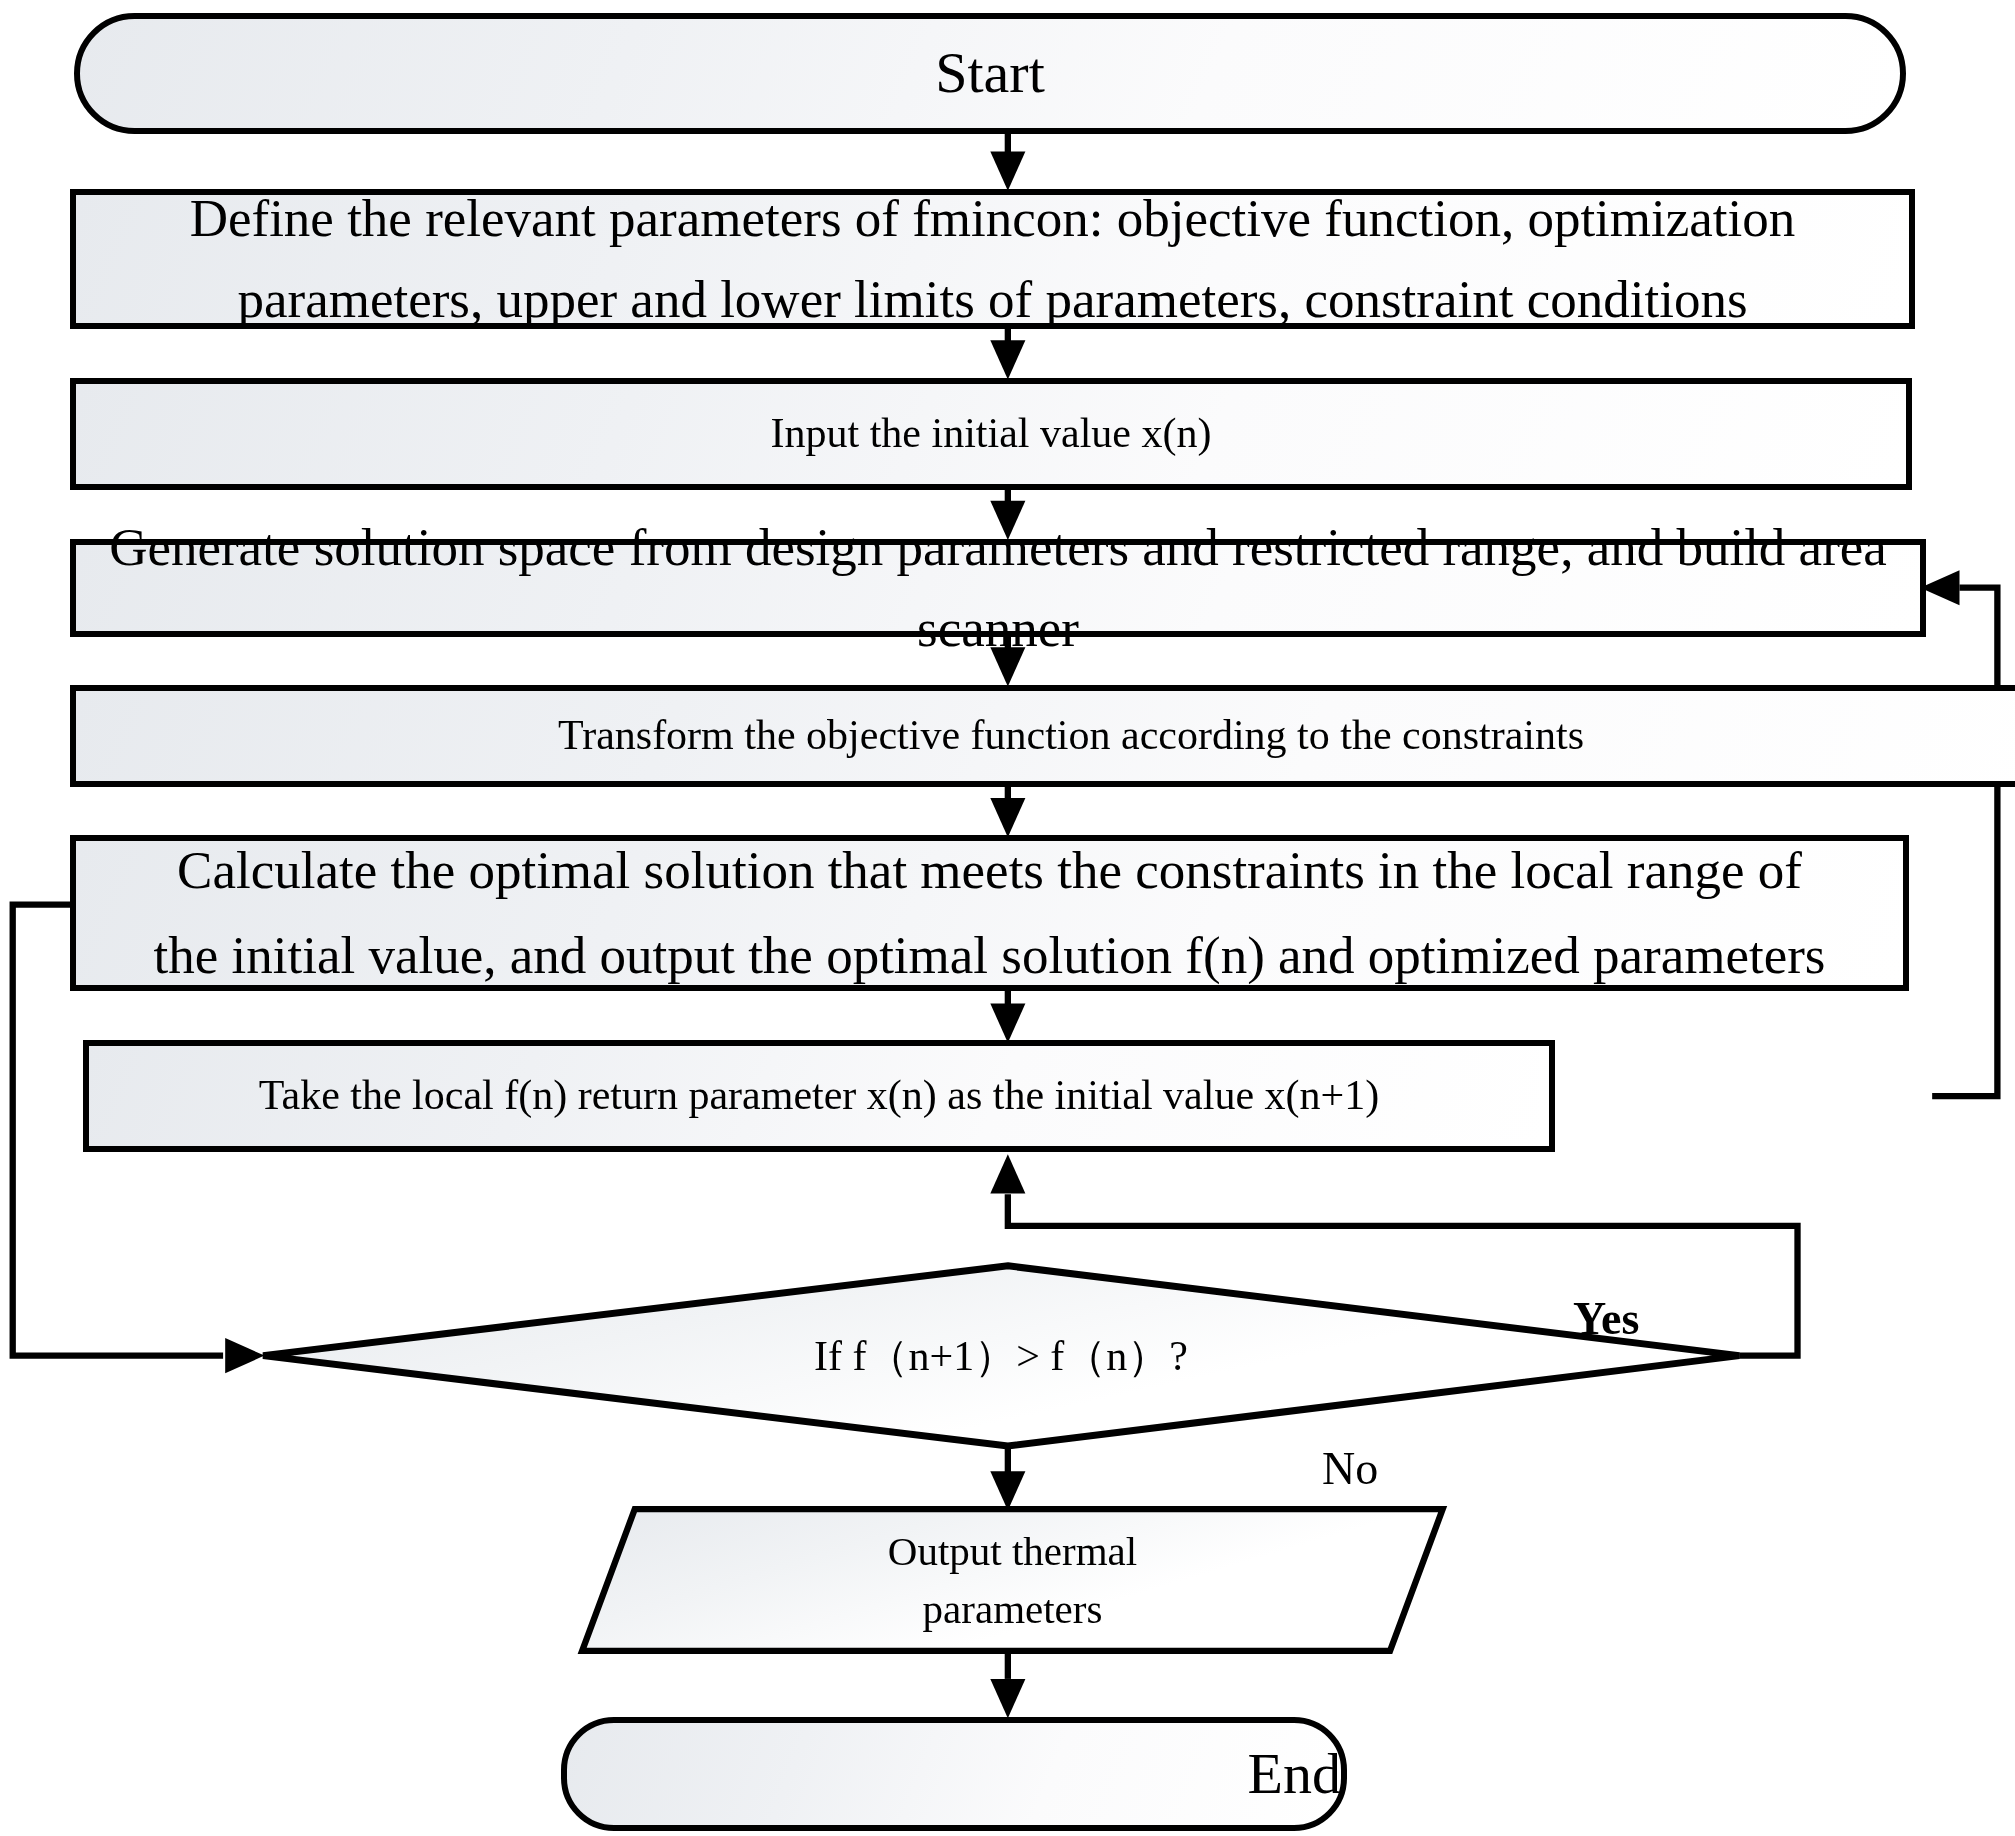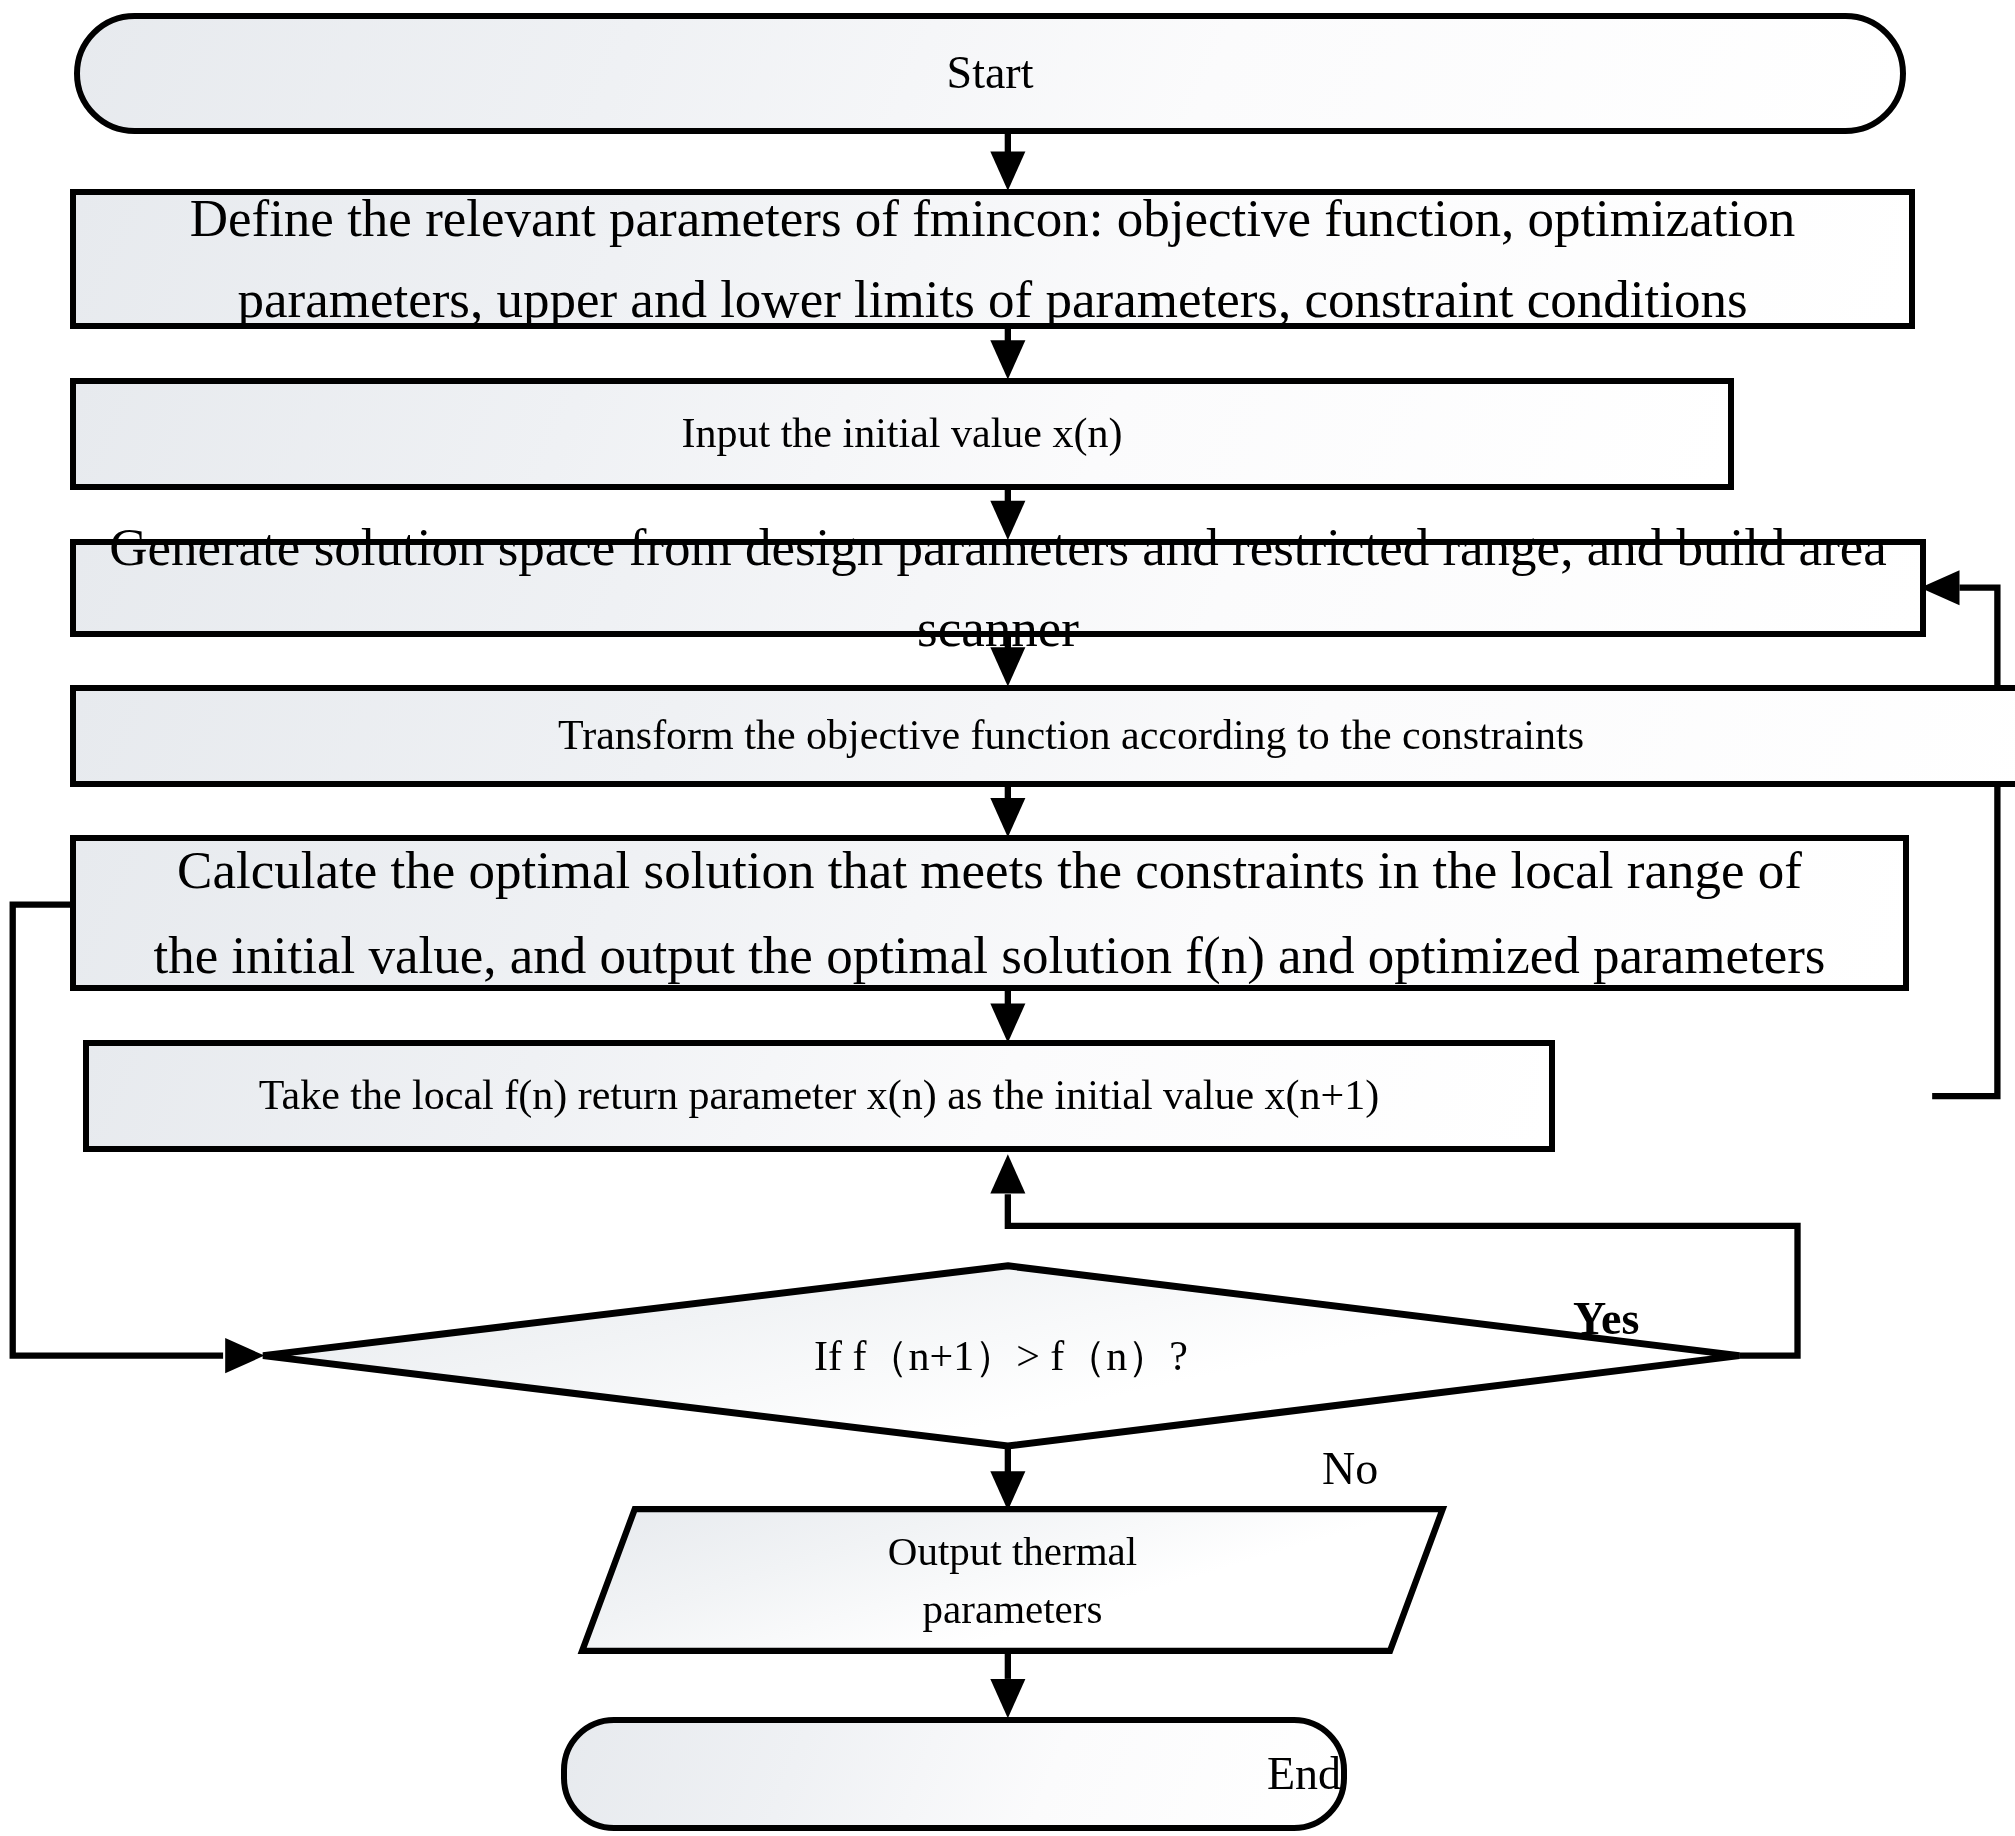--- a/index.html
+++ b/index.html
@@ -47,21 +47,21 @@
     z-index: 3;
     background: transparent;
     border: none;
   }
   .edge-label {
     position: absolute;
     font-size: 46px;
     line-height: 1;
     z-index: 3;
   }
-  .big-text { font-size: 46px; }
+  .big-text { font-size: 58px; }
   .mid-text { font-size: 42px; }
   .wire { stroke: #000000; stroke-width: 9; fill: none; }
   .head { fill: #000000; stroke: none; }
   .shape { stroke: #000000; fill: url(#nodeGrad); }
 </style>
 </head>
 <body>
 
 <div id="canvas">
 
@@ -113,21 +113,21 @@
   </svg>
 
   <div class="node stadium big-text" style="left:74px; top:12.6px; width:1832px; height:121px;">
     <span>Start</span>
   </div>
 
   <div class="node" style="left:70px; top:189px; width:1845px; height:140px; padding:0 67px;">
     <span>Define the relevant parameters of fmincon: objective function, optimization parameters, upper and lower limits of parameters, constraint conditions</span>
   </div>
 
-  <div class="node mid-text" style="left:70px; top:378px; width:1664px; height:112px;">
+  <div class="node mid-text" style="left:70px; top:378px; width:1842px; height:112px;">
     <span>Input the initial value x(n)</span>
   </div>
 
   <div class="node" style="left:70px; top:539px; width:1856px; height:98px;">
     <span>Generate solution space from design parameters and restricted range, and build area scanner</span>
   </div>
 
   <div class="node mid-text" style="left:70px; top:685px; width:2002px; height:102px;">
     <span>Transform the objective function according to the constraints</span>
   </div>

